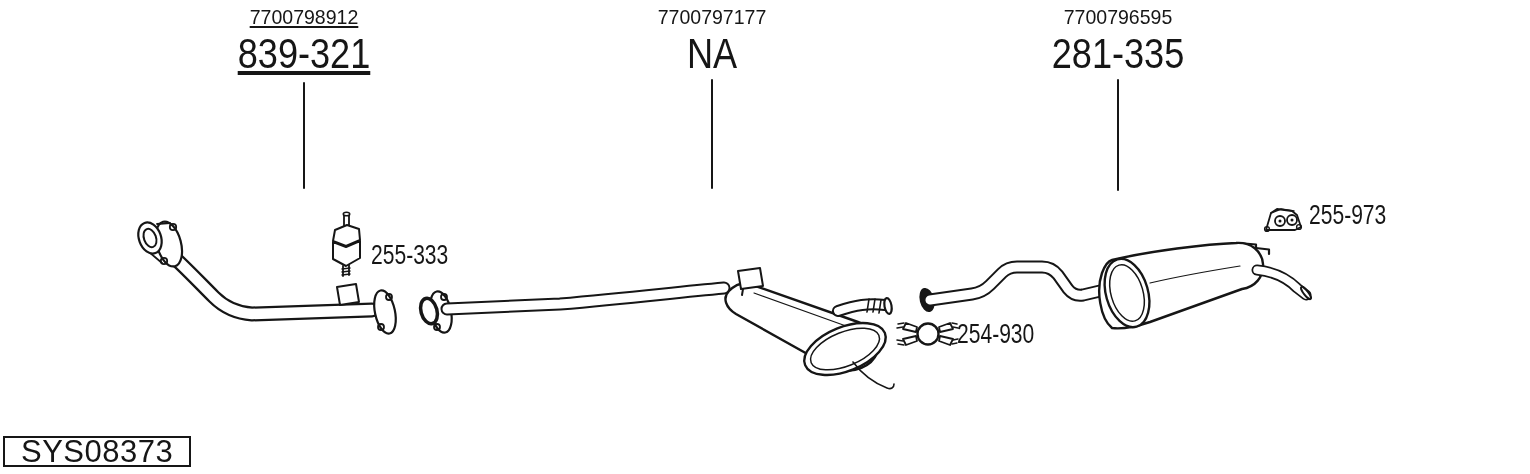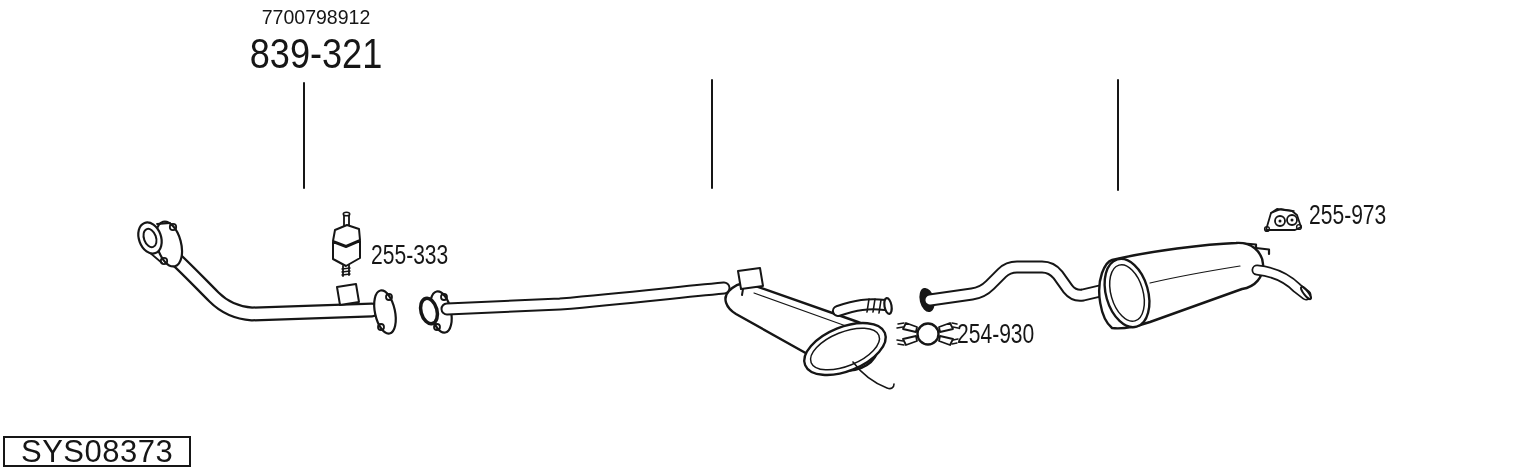--- a/index.html
+++ b/index.html
@@ -111,23 +111,31 @@
         <circle cx="1280" cy="221" r="5" stroke-width="1.8"></circle>
         <circle cx="1280" cy="221" r="1.5" fill="#161616" stroke="none"></circle>
         <circle cx="1292" cy="220" r="5" stroke-width="1.8"></circle>
         <circle cx="1292" cy="220" r="1.5" fill="#161616" stroke="none"></circle>
         <circle cx="1267" cy="229" r="2.4" stroke-width="1.4"></circle>
         <circle cx="1299" cy="227" r="2.4" stroke-width="1.4"></circle>
       </g>
     </g>
   </svg>
 
-  <div class="section-label" style="left:186px;top:4px;">
+  <div class="section-label" style="left:174px;top:4px;text-decoration:underline;">
     <div class="ref">7700798912</div>
     <div class="code">839-321</div>
+  </div>
+  <div class="section-label" style="left:582px;top:4px;">
+    <div class="ref">7700797177</div>
+    <div class="code">NA</div>
+  </div>
+  <div class="section-label" style="left:988px;top:4px;">
+    <div class="ref">7700796595</div>
+    <div class="code">281-335</div>
   </div>
 
   <div class="part-label" style="left:371px;top:242px;">255-333</div>
   <div class="part-label" style="left:957px;top:321px;">254-930</div>
   <div class="part-label" style="left:1309px;top:202px;">255-973</div>
 
   <div id="sys-box">SYS08373</div>
 
 </div>
 

